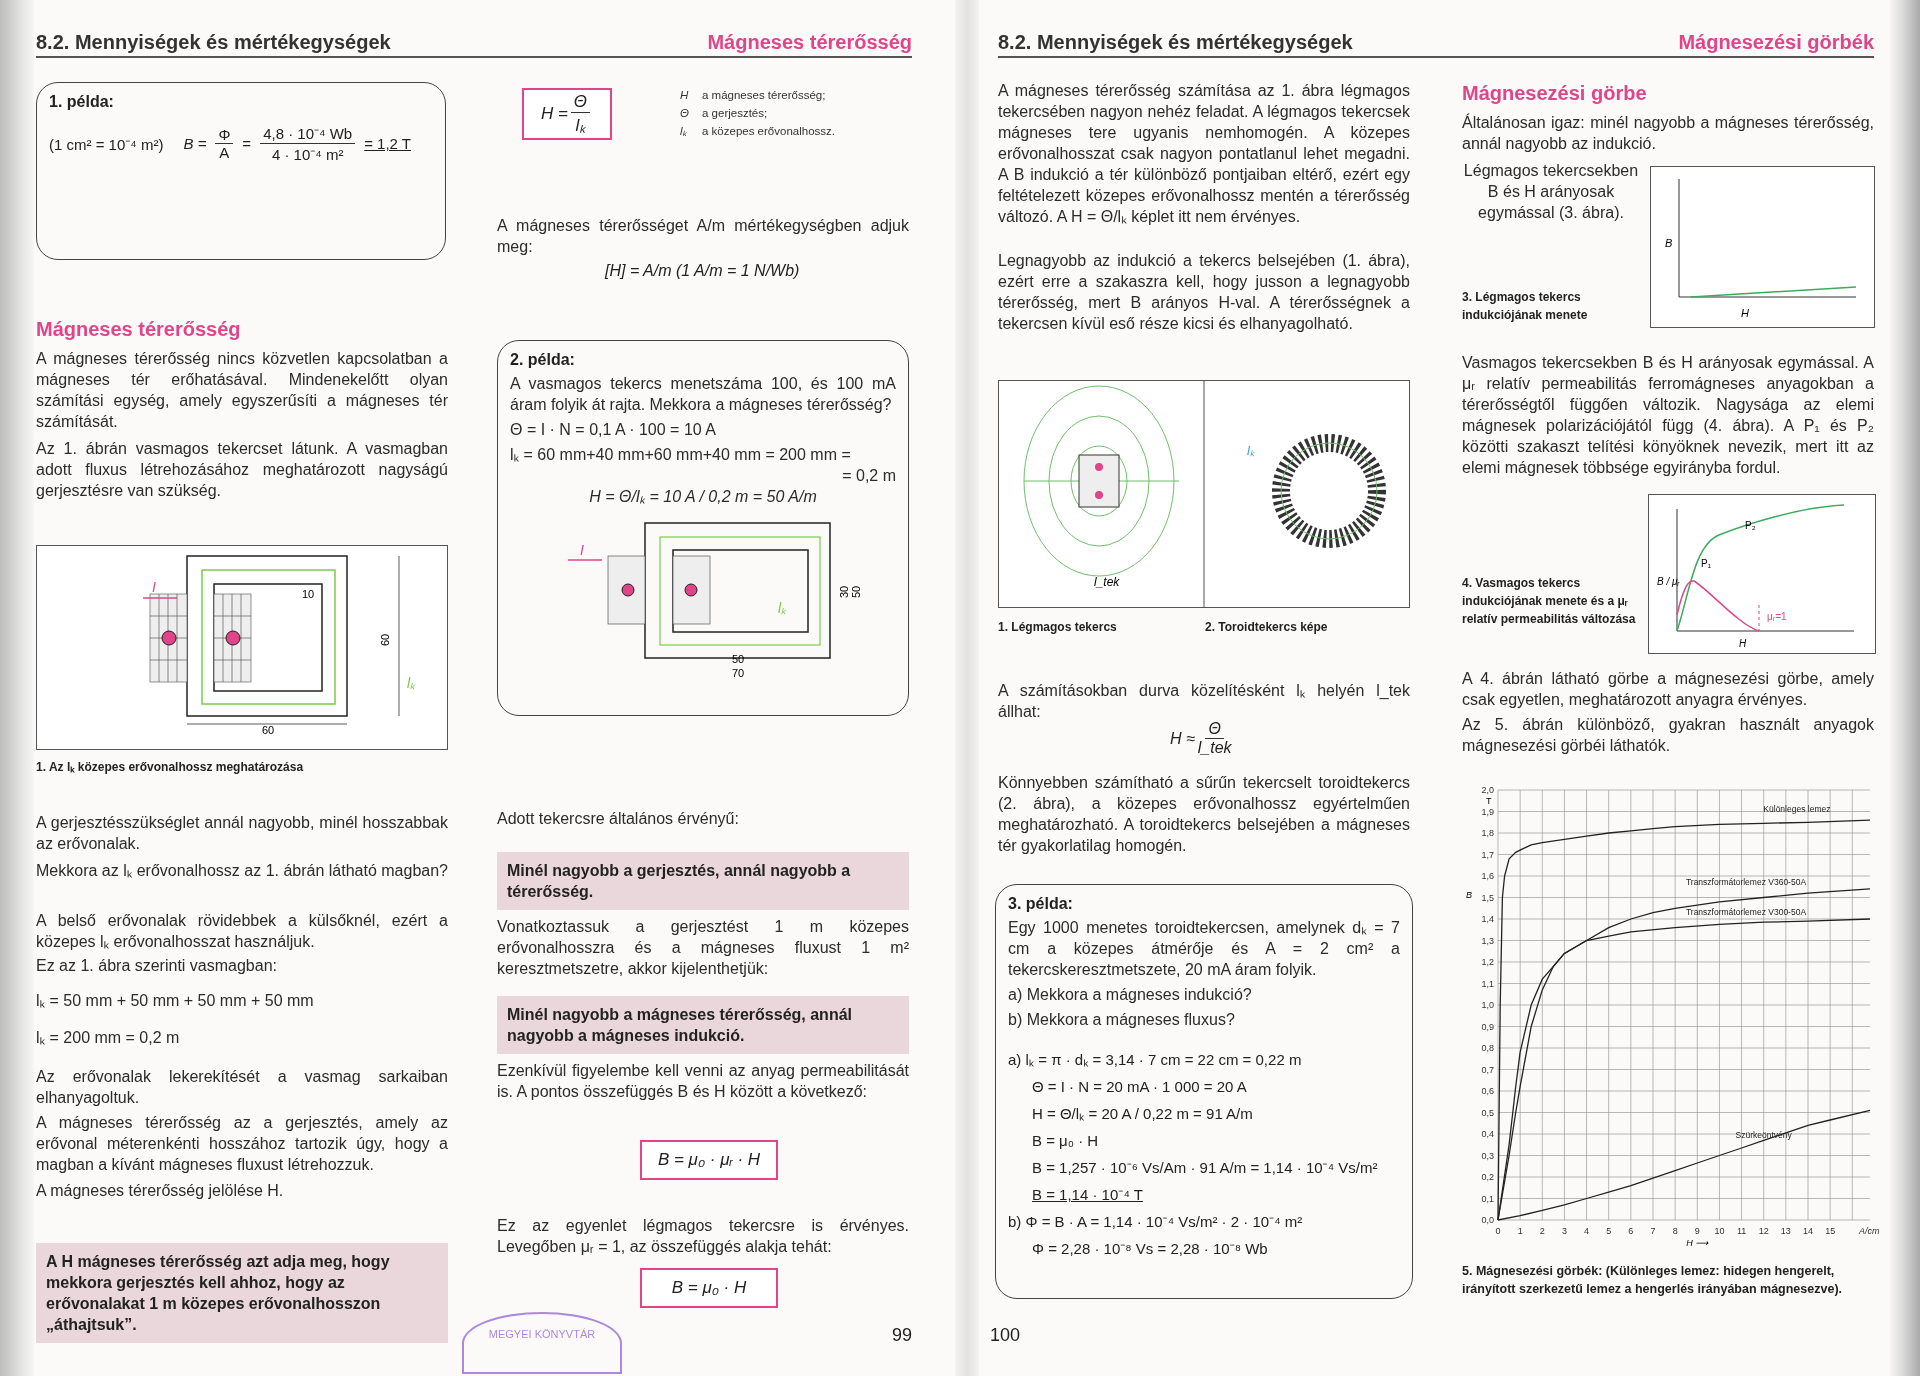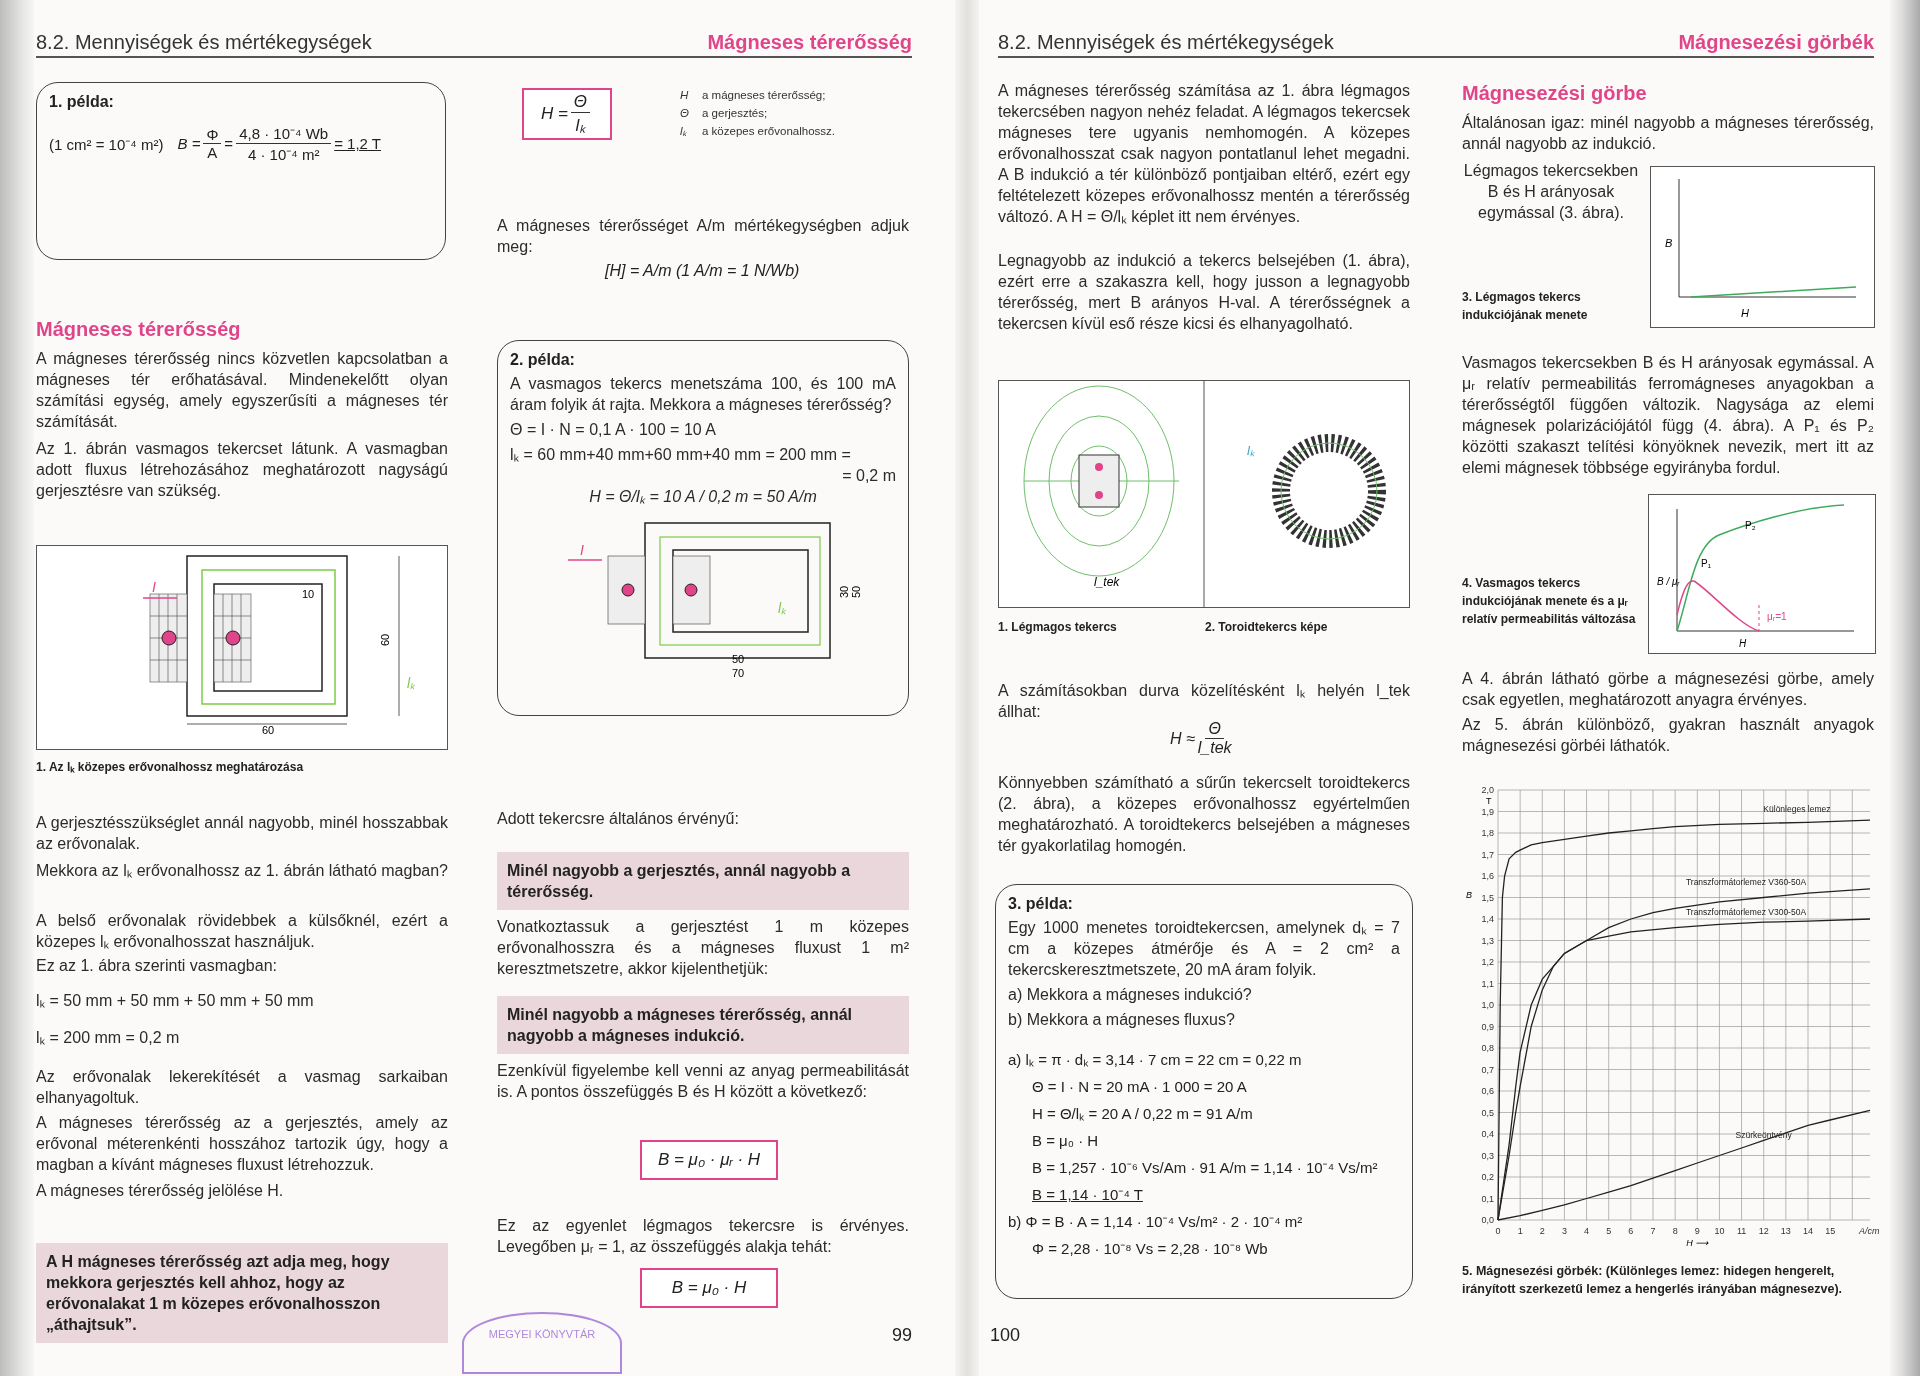--- a/index.html
+++ b/index.html
@@ -3,21 +3,21 @@
 <meta charset="utf-8">
 <style>
 *{box-sizing:border-box;margin:0;padding:0}
 html,body{width:1920px;height:1376px;background:#fff;overflow:hidden}
 body{font-family:"Liberation Sans",sans-serif;color:#222;position:relative}
 .spread{position:absolute;left:0;top:0;width:1920px;height:1376px;background:#fbfaf8}
 .gutter-l{position:absolute;left:0;top:0;width:34px;height:1376px;background:linear-gradient(to right,#bdbdbd,#e8e8e6 70%,#f7f6f4)}
 .gutter-r{position:absolute;right:0;top:0;width:30px;height:1376px;background:linear-gradient(to left,#a9a9a9,#dcdcdc 60%,#f7f6f4)}
 .spine{position:absolute;left:955px;top:0;width:24px;height:1376px;background:linear-gradient(to right,#f4f3f1,#e2e1de 50%,#f4f3f1)}
 .hdr{position:absolute;top:28px;height:30px;border-bottom:2px solid #555;display:flex;justify-content:space-between;align-items:flex-end;padding-bottom:2px}
-.hdr .sec{font-size:20px;font-weight:normal;color:#333}
+.hdr .sec{font-size:20px;font-weight:bold;color:#333}
 .hdr .topic{font-size:20px;font-weight:bold;color:#e0458a}
 .p{font-size:16px;line-height:21px;text-align:justify;color:#2b2b2b}
 .abs{position:absolute}
 .h2{font-size:20px;font-weight:bold;color:#e0458a}
 .ex{position:absolute;border:1.5px solid #444;border-radius:22px;padding:10px 12px}
 .ex .t{font-weight:bold;font-size:16px;margin-bottom:4px}
 .box{position:absolute;border:2.5px solid #e0458a;background:#fff;display:flex;align-items:center;justify-content:center;font-style:italic;font-size:17px}
 .hl{position:absolute;background:#ead7dc;padding:8px 10px;font-weight:bold;font-size:16px;line-height:21px}
 .fig{position:absolute;border:1.5px solid #555;background:#fff}
 .cap{position:absolute;font-size:12px;font-weight:bold;line-height:18px}
@@ -35,21 +35,21 @@
   <div class="spine"></div>
   <div class="gutter-r"></div>
 
   <div class="hdr" style="left:36px;width:876px">
     <span class="sec">8.2. Mennyiségek és mértékegységek</span>
     <span class="topic">Mágneses térerősség</span>
   </div>
 
   <div class="ex" style="left:36px;top:82px;width:410px;height:178px">
     <div class="t">1. példa:</div>
-    <div style="margin-top:12px;font-size:15px;display:flex;align-items:center;gap:0">
+    <div style="margin-top:12px;font-size:15px;display:flex;align-items:center;gap:6px">
       <span>(1 cm² = 10⁻⁴ m²)</span>
       <i style="margin-left:14px">B =</i>
       <span class="frac">
           <span>Φ</span>
           <span>A</span>
         </span>
       <span>=</span>
       <span class="frac">
           <span>4,8 · 10⁻⁴ Wb</span>
           <span>4 · 10⁻⁴ m²</span>

